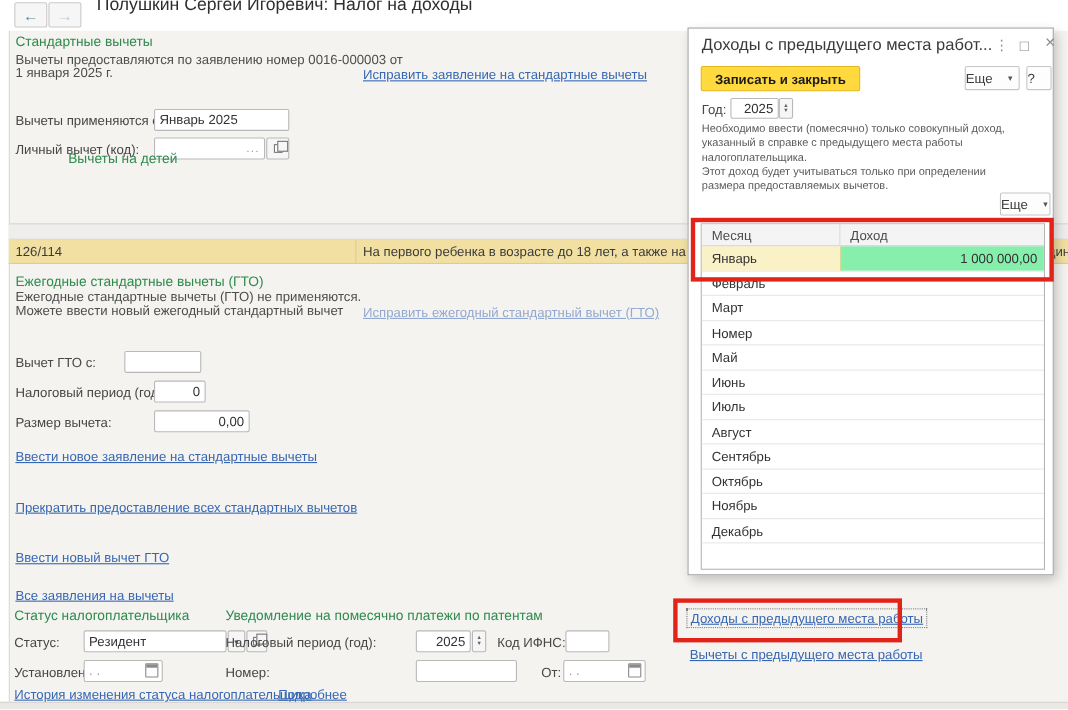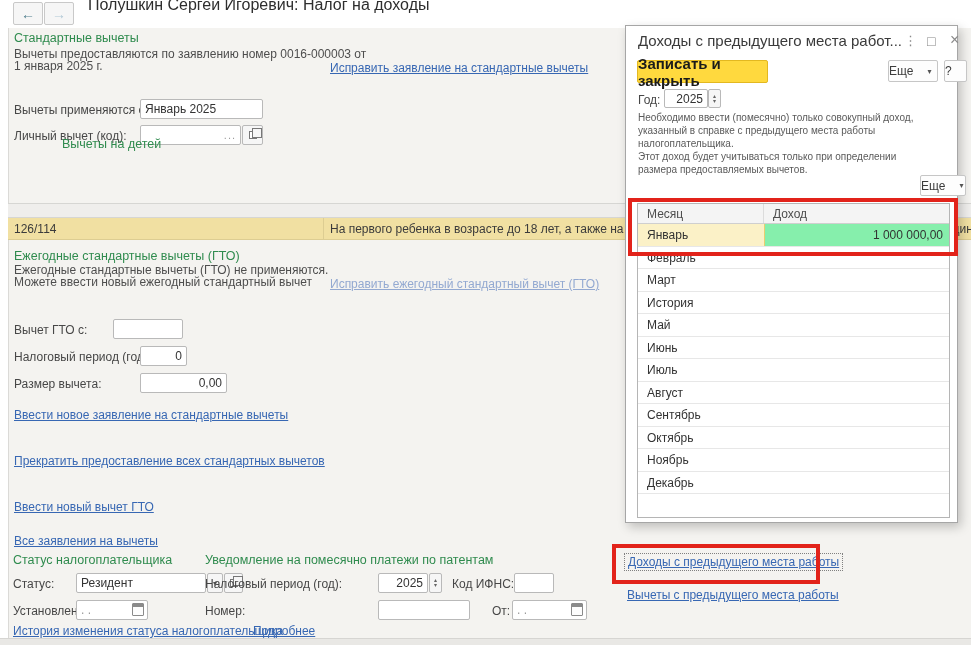--- a/index.html
+++ b/index.html
@@ -45,22 +45,22 @@
   
   .tbl-head-empty { position:absolute; left:8px; top:203px; width:963px; height:15px; background:#efeeec; border-top:1px solid #d6d6d3; border-bottom:1px solid #d6d6d3; }
   .row-yellow { position:absolute; left:8px; top:218px; width:963px; height:22px; background:#f1e0a2; border-bottom:1px solid #ddcd92; display:flex; overflow:hidden; cursor:pointer; }
   .row-yellow .c1 { width:316px; padding:4px 0 0 6px; font-size:12px; color:#3b3b3b; border-right:1px solid #ddcd92; }
   .row-yellow .c2 { flex:1; padding:4px 0 0 6px; font-size:12px; color:#3b3b3b; white-space:nowrap; overflow:hidden; }
 
   
   .dialog { position:absolute; left:625px; top:25px; width:333px; height:498px; background:#fff; border:1px solid #a6a6a6; box-shadow:3px 4px 10px rgba(0,0,0,.22); z-index:5; }
   .dlg-title { position:absolute; left:12px; top:6px; font-size:15px; color:#3a3a3a; white-space:nowrap; }
   .dlg-ico { position:absolute; top:7px; color:#8a8a8a; cursor:pointer; font-size:14px; }
-  .btn-primary { position:absolute; left:11px; top:34px; width:131px; height:23px; background:#ffd93e; border:1px solid #e3b820; border-radius:2px; font-size:15px; font-weight:bold; color:#1a1a1a; display:flex; align-items:center; justify-content:center; cursor:pointer; }
-  .btn { position:absolute; background:#fdfdfd; border:1px solid #c6c6c6; border-radius:2px; font-size:12px; color:#3c3c3c; display:flex; align-items:center; justify-content:flex-start; gap:14px; cursor:pointer;margin-left:11px; }
+  .btn-primary { position:absolute; left:11px; top:34px; width:145px; height:23px; background:#ffd93e; border:1px solid #e3b820; border-radius:2px; font-size:12px; font-weight:bold; color:#1a1a1a; display:flex; align-items:center; justify-content:center; cursor:pointer; }
+  .btn { position:absolute; background:#fdfdfd; border:1px solid #c6c6c6; border-radius:2px; font-size:12px; color:#3c3c3c; display:flex; align-items:center; justify-content:flex-start; gap:14px; cursor:pointer; }
   .info-line { position:absolute; left:12px; font-size:10px; color:#5a5a5a; white-space:nowrap; }
 
   .m-table { position:absolute; left:11px; top:177px; width:313px; height:315px; border:1px solid #b5b5b5; background:#fff; }
   .m-head { display:flex; height:20px; background:#f4f4f4; border-bottom:1px solid #cfcfcf; }
   .m-head .h1 { width:126px; padding:3px 0 0 9px; font-size:12px; color:#4d4d4d; border-right:1px solid #dcdcdc; }
   .m-head .h2 { flex:1; padding:3px 0 0 9px; font-size:12px; color:#4d4d4d; }
   .m-row { display:flex; height:22.5px; border-bottom:1px solid #e7e7e7; cursor:pointer; }
   .m-row .mc { width:126px; padding:4px 0 0 9px; font-size:12px; color:#333; }
   .m-row .ic { flex:1; padding:4px 6px 0 0; font-size:12px; color:#333; text-align:right; }
   .m-row.sel .mc { background:#fbf1c7; }
@@ -232,21 +232,21 @@
         </div>
       <div class="m-row">
           <div class="mc">Февраль</div>
           <div class="ic"></div>
         </div>
       <div class="m-row">
           <div class="mc">Март</div>
           <div class="ic"></div>
         </div>
       <div class="m-row">
-          <div class="mc">История</div>
+          <div class="mc">Номер</div>
           <div class="ic"></div>
         </div>
       <div class="m-row">
           <div class="mc">Май</div>
           <div class="ic"></div>
         </div>
       <div class="m-row">
           <div class="mc">Июнь</div>
           <div class="ic"></div>
         </div>

